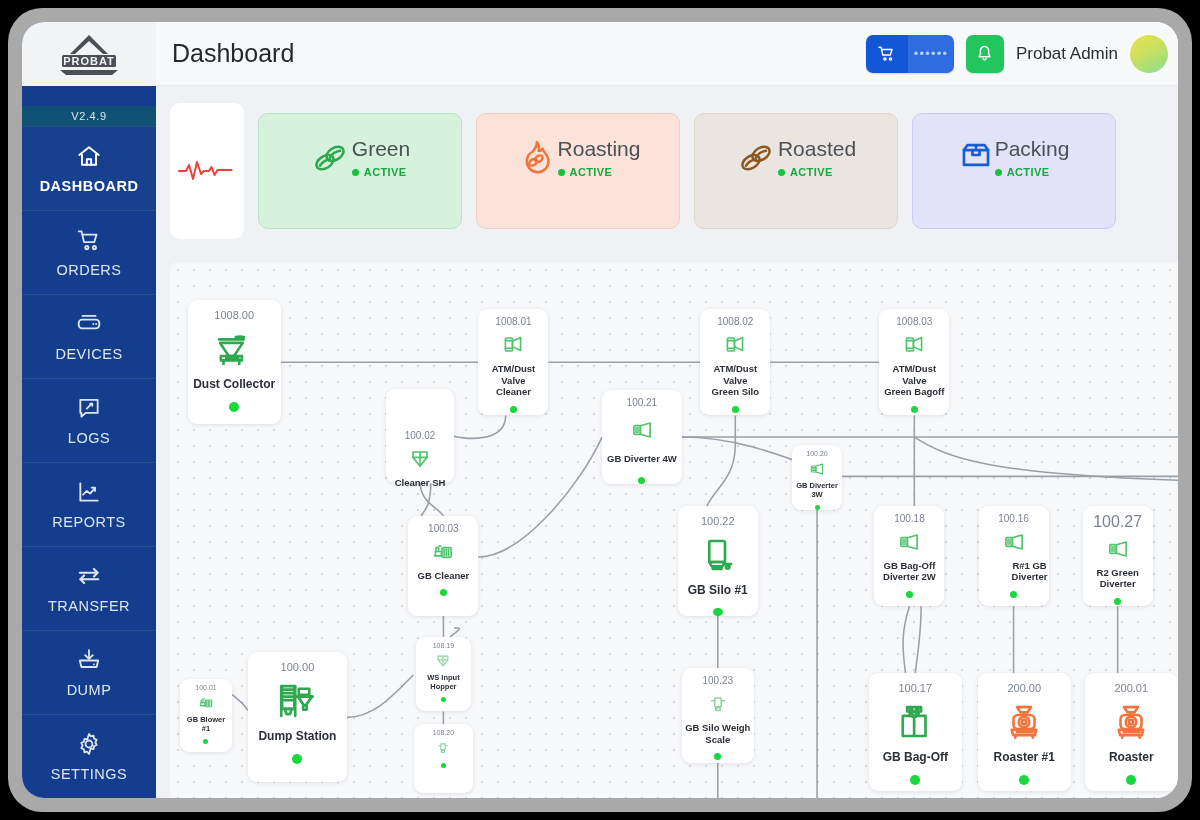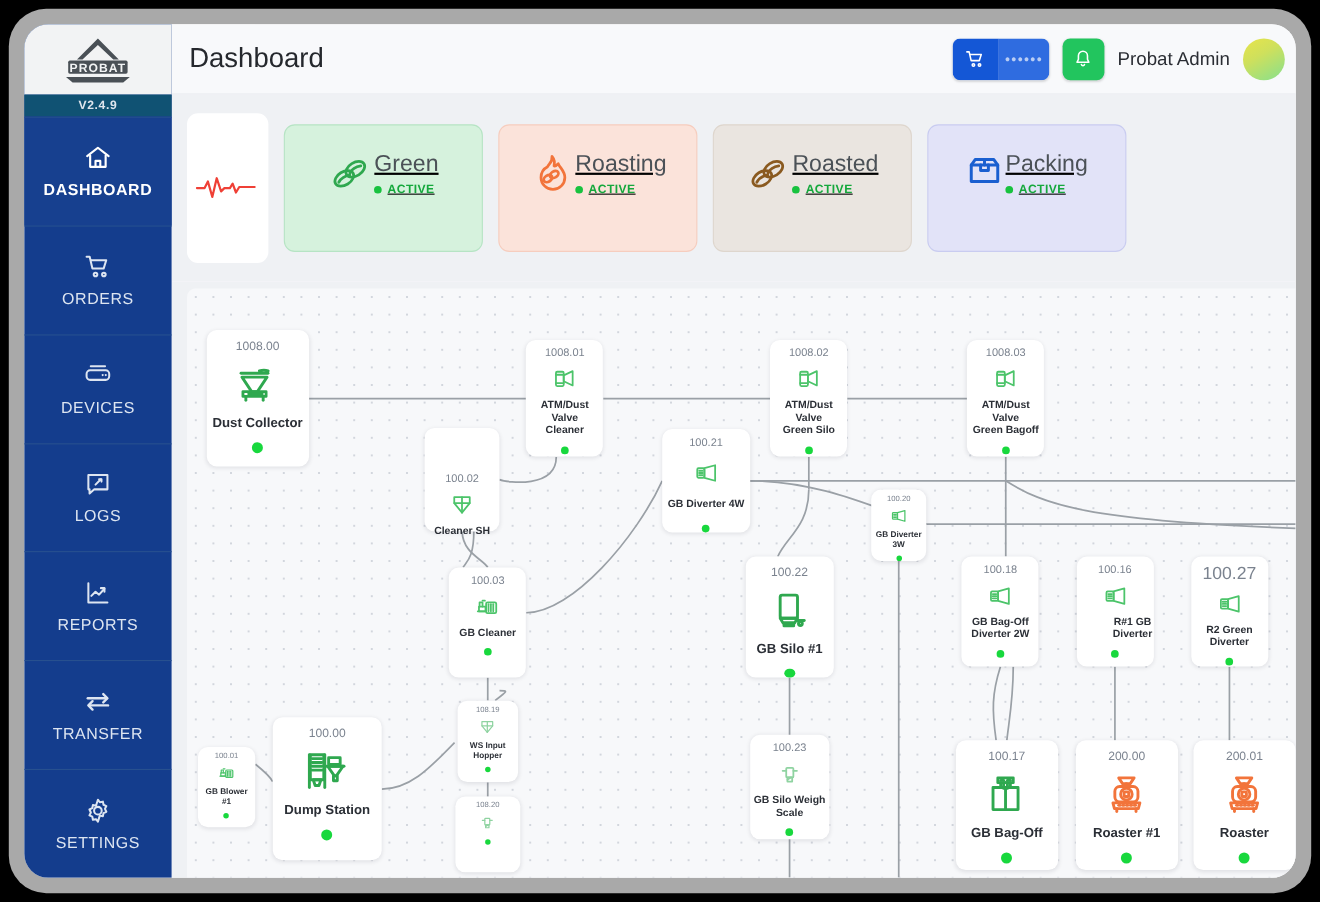--- a/index.html
+++ b/index.html
@@ -34,23 +34,23 @@
     display: flex; flex-direction: column;
     position: relative; z-index: 5;
   }
   #logo-block {
     height: 64px; background: #f2f3f4;
     display: flex; align-items: center; justify-content: center;
   }
   #logo-block svg { display:block; }
   #version {
     height: 20px; background: #105273;
-    color: #dfe6ee; font-size: 11px; font-weight: bold;
+    color: #dfe6ee; font-size: 11px; font-weight: normal;
     letter-spacing: .6px;
-    display: flex; align-items: center; justify-content: center;
+    display: flex; align-items: center; justify-content: center; margin-top: 20px;
   }
   .nav-item {
     flex: 1 1 0;
     border-top: 1px solid #27508f;
     display: flex; flex-direction: column;
     align-items: center; justify-content: center;
     gap: 9px; color: #e8edf5; cursor: pointer;
     min-height: 0;
   }
   .nav-item:first-of-type { border-top: none; }
@@ -116,23 +116,23 @@
   }
   .waiting-card {
     width: 144px; height: 146px; background: #fff; border-radius: 10px;
     display: flex; flex-direction: column; align-items: center; justify-content: center;
     gap: 4px; flex: 0 0 auto;
     box-shadow: 0 1px 3px rgba(0,0,0,.05);
   }
   .waiting-title { font-size: 19px; color: #4b5563; line-height: 1.25; text-align: center; }
   .waiting-count { font-size: 34px; font-weight: bold; color: #e03b2f; margin-top: 10px; }
   .stage-card {
-    width: 181px; height: 116px; border-radius: 10px; flex: 0 0 auto;
+    width: 204px; height: 116px; border-radius: 10px; flex: 0 0 auto;
     display: flex; align-items: flex-start; justify-content: center;
-    padding-top: 24px; cursor: pointer; position: relative; text-decoration: underline;
+    padding-top: 24px; cursor: pointer; position: relative;
   }
   .stage-inner { display: flex; align-items: flex-start; gap: 2px; }
   .stage-text { display: flex; flex-direction: column; }
   .stage-label { font-size: 21px; color: #4b5157; line-height: 1; }
   .stage-status {
     margin-top: 7px; display: flex; align-items: center; gap: 5px;
     font-size: 11px; font-weight: bold; color: #15a83c; letter-spacing: .4px;
   }
   .stage-dot { width: 7px; height: 7px; border-radius: 50%; background: #18c23f; }
 
@@ -238,20 +238,31 @@
         <svg width="26" height="26" viewBox="0 0 24 24" fill="none" stroke="#dde5f1" stroke-width="2" stroke-linecap="round" stroke-linejoin="round">
           <path d="M3.5 9h16"></path>
               <path d="M16.5 5.5 20 9l-3.5 3.5"></path>
           <path d="M20.5 15h-16"></path>
               <path d="M7.5 11.5 4 15l3.5 3.5"></path>
         </svg>
       </span>
       <span class="nav-label">TRANSFER</span>
     </div>
 
+    <div class="nav-item">
+      <span>
+        <svg width="26" height="26" viewBox="0 0 24 24" fill="none" stroke="#dde5f1" stroke-width="1.7" stroke-linecap="round" stroke-linejoin="round">
+          <path d="M12 3v7"></path>
+              <path d="M8.5 7.5 12 11l3.5-3.5"></path>
+          <path d="M3.5 12.5h17l-1.5 6h-14z"></path>
+          <circle cx="16.5" cy="16" r=".8" fill="#dde5f1" stroke="none"></circle>
+        </svg>
+      </span>
+      <span class="nav-label">DUMP</span>
+    </div>
 
     <div class="nav-item">
       <span>
         <svg width="26" height="26" viewBox="0 0 24 24" fill="none" stroke="#dde5f1" stroke-width="1.7" stroke-linecap="round" stroke-linejoin="round">
           <circle cx="12" cy="12" r="3.2"></circle>
           <path d="M12 2.8l1.6 2.1 2.6-.5.5 2.6 2.4 1.1-1.2 2.4 1.2 2.4-2.4 1.1-.5 2.6-2.6-.5L12 21.2l-1.6-2.1-2.6.5-.5-2.6-2.4-1.1 1.2-2.4L4.9 11l2.4-1.1.5-2.6 2.6.5z"></path>
         </svg>
       </span>
       <span class="nav-label">SETTINGS</span>
     </div>

